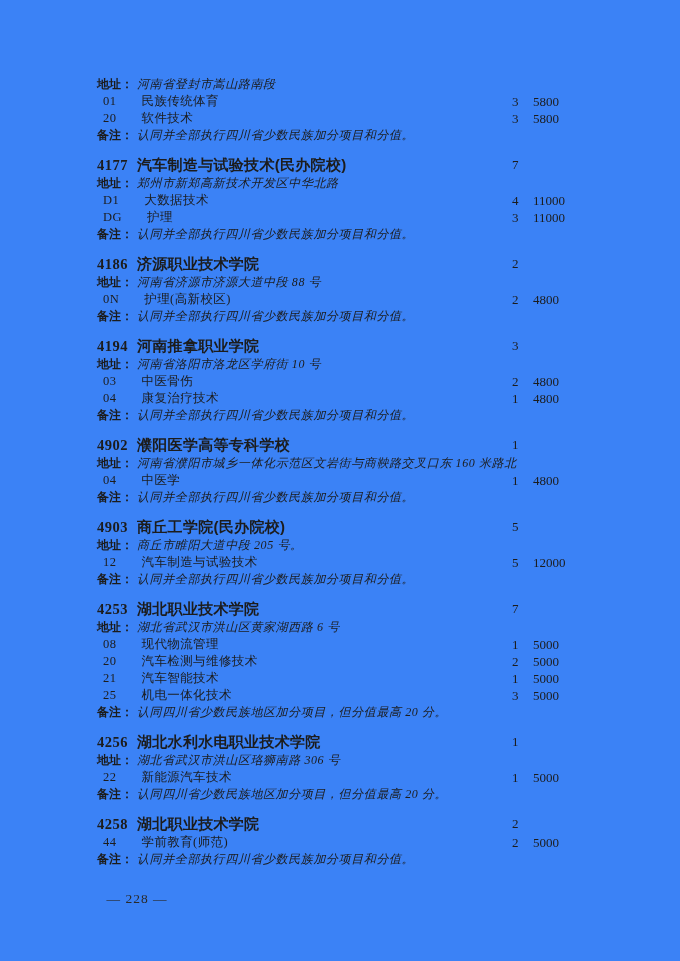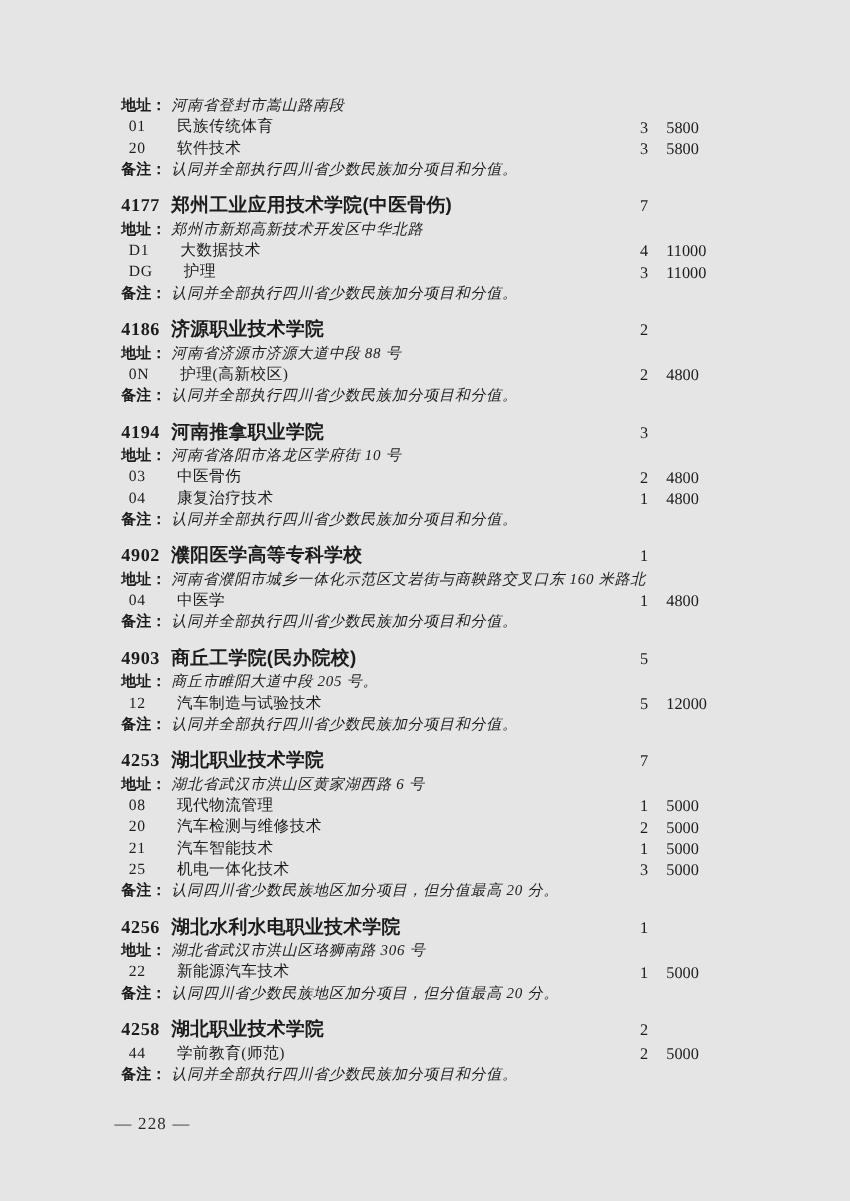--- a/index.html
+++ b/index.html
@@ -6,21 +6,21 @@
   body {
     width:680px; height:961px;
     background:#ffffff;
     font-family:"Liberation Serif","DejaVu Serif",serif;
     color:#1c1c1c;
     position:relative;
     overflow:hidden;
   }
   .page {
     position:absolute; top:0; left:0;
-    width:680px; height:961px; background:#e5e5e5;
+    width:680px; height:961px; background:#3b82f6;
   }
   .doc {
     position:absolute; top:76px; left:97px; right:0;
   }
   section.college { margin:0 0 10px 0; }
   .row { position:relative; height:17px; line-height:17px; font-size:12.5px; white-space:nowrap; }
   .title-row { height:21px; line-height:21px; }
   .title-row .code {
     font-family:"Liberation Serif","DejaVu Serif",serif;
     font-size:14.5px; font-weight:700; letter-spacing:0.5px;
@@ -41,21 +41,21 @@
   .prog-row .pname { margin-left:25px; letter-spacing:0.4px; }
   .count {
     position:absolute; left:415px; top:0;
     font-family:"Liberation Serif","DejaVu Serif",serif; font-size:13px; font-style:normal;
   }
   .fee {
     position:absolute; left:436px; top:0;
     font-family:"Liberation Serif","DejaVu Serif",serif; font-size:13px;
   }
   .page-footer {
-    position:absolute; top:891px; left:82px; width:80px;
+    position:absolute; top:891px; left:97px; width:80px;
     text-align:center; font-size:13.5px; color:#2a2a2a; letter-spacing:1px;
   }
 </style>
 </head>
 <body>
 
 <div class="page">
   <div class="doc">
   <section class="college">
 
@@ -75,21 +75,21 @@
     <span class="fee">5800</span>
   </div>
 </div>
     <div class="row note">
       <span class="lab">备注：</span><span class="kai">认同并全部执行四川省少数民族加分项目和分值。</span>
     </div>
   </section>
 
   <section class="college">
     <div class="row title-row">
-      <span class="code">4177</span><span class="cname">郑州工业应用技术学院(中医骨伤)</span>
+      <span class="code">4177</span><span class="cname">汽车制造与试验技术(民办院校)</span>
       <span class="count">7</span>
     </div>
     <div class="row addr">
       <span class="lab">地址：</span><span class="kai">郑州市新郑高新技术开发区中华北路</span>
     </div>
     <div class="progs">
   <div class="row prog-row">
     <span class="pcode">D1</span><span class="pname">大数据技术</span>
     <span class="count">4</span>
     <span class="fee">11000</span>

